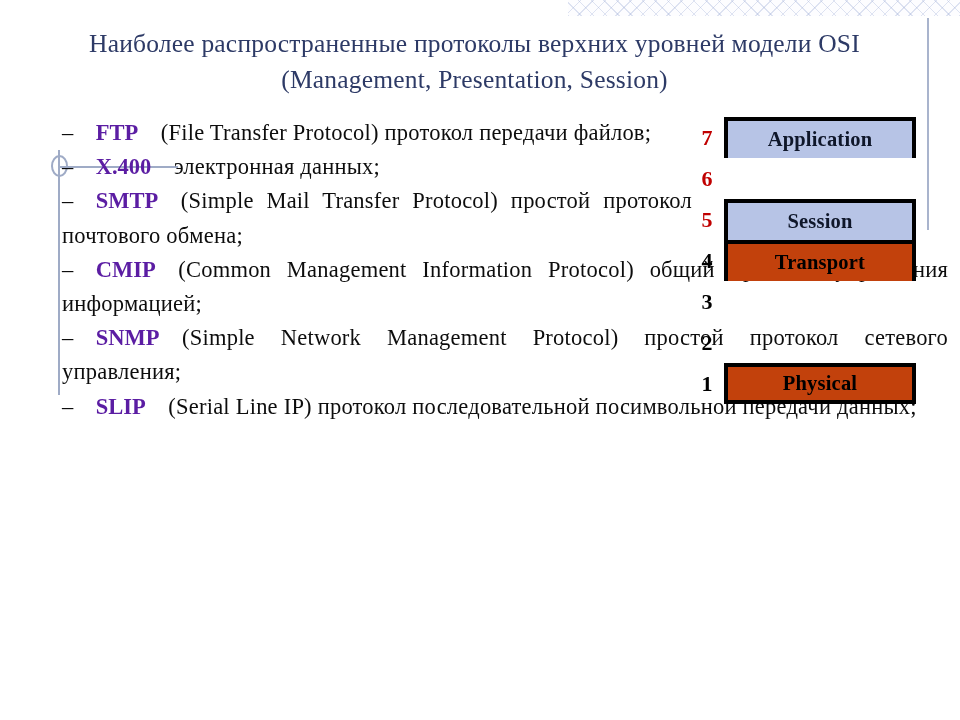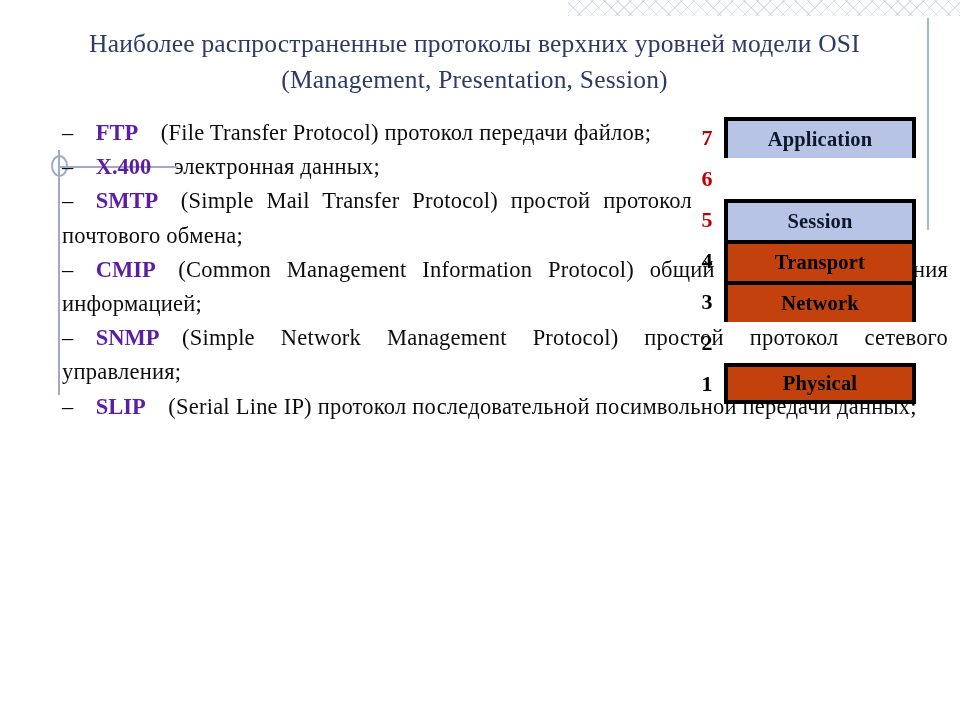--- a/index.html
+++ b/index.html
@@ -153,21 +153,20 @@
     <div class="osi-row">
       <div class="osi-num hi">5</div>
       <div class="osi-cell upper">Session</div>
     </div>
     <div class="osi-row">
       <div class="osi-num lo">4</div>
       <div class="osi-cell lower">Transport</div>
     </div>
     <div class="osi-row">
       <div class="osi-num lo">3</div>
-      <div class="osi-cell lower">Network</div>
     </div>
     <div class="osi-row">
       <div class="osi-num lo">2</div>
     </div>
     <div class="osi-row">
       <div class="osi-num lo">1</div>
       <div class="osi-cell lower">Physical</div>
     </div>
   </div>
 

